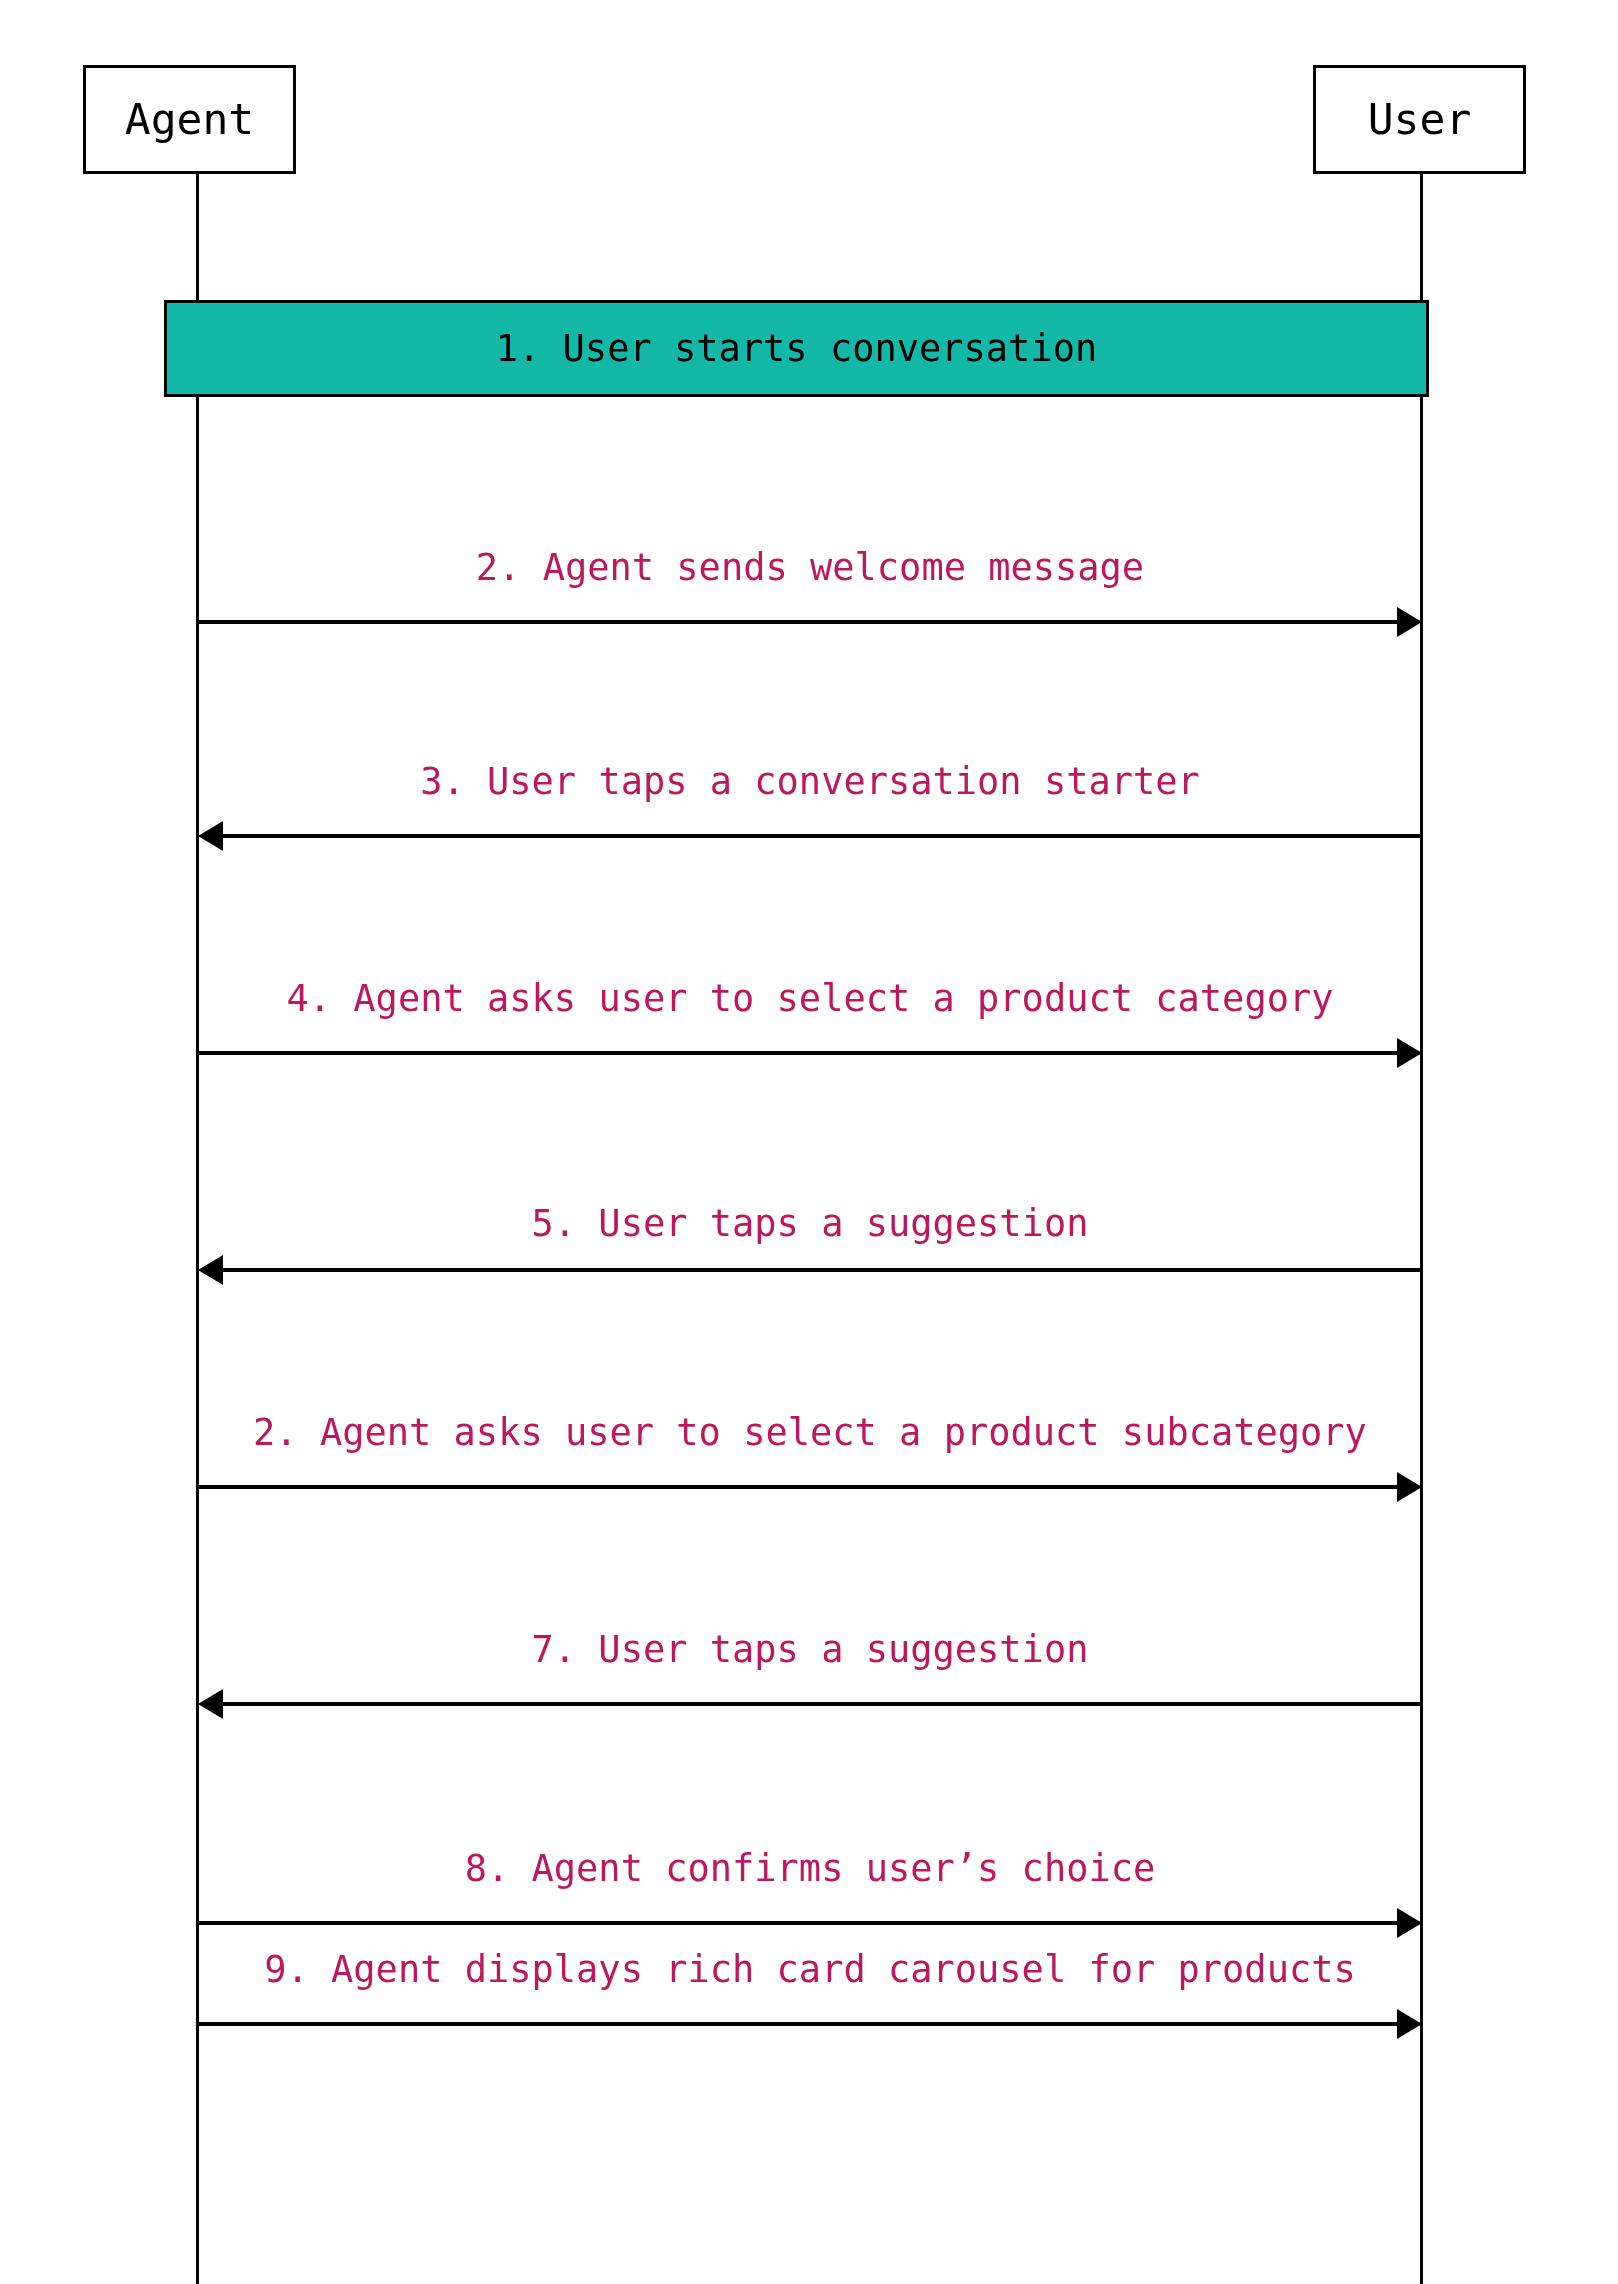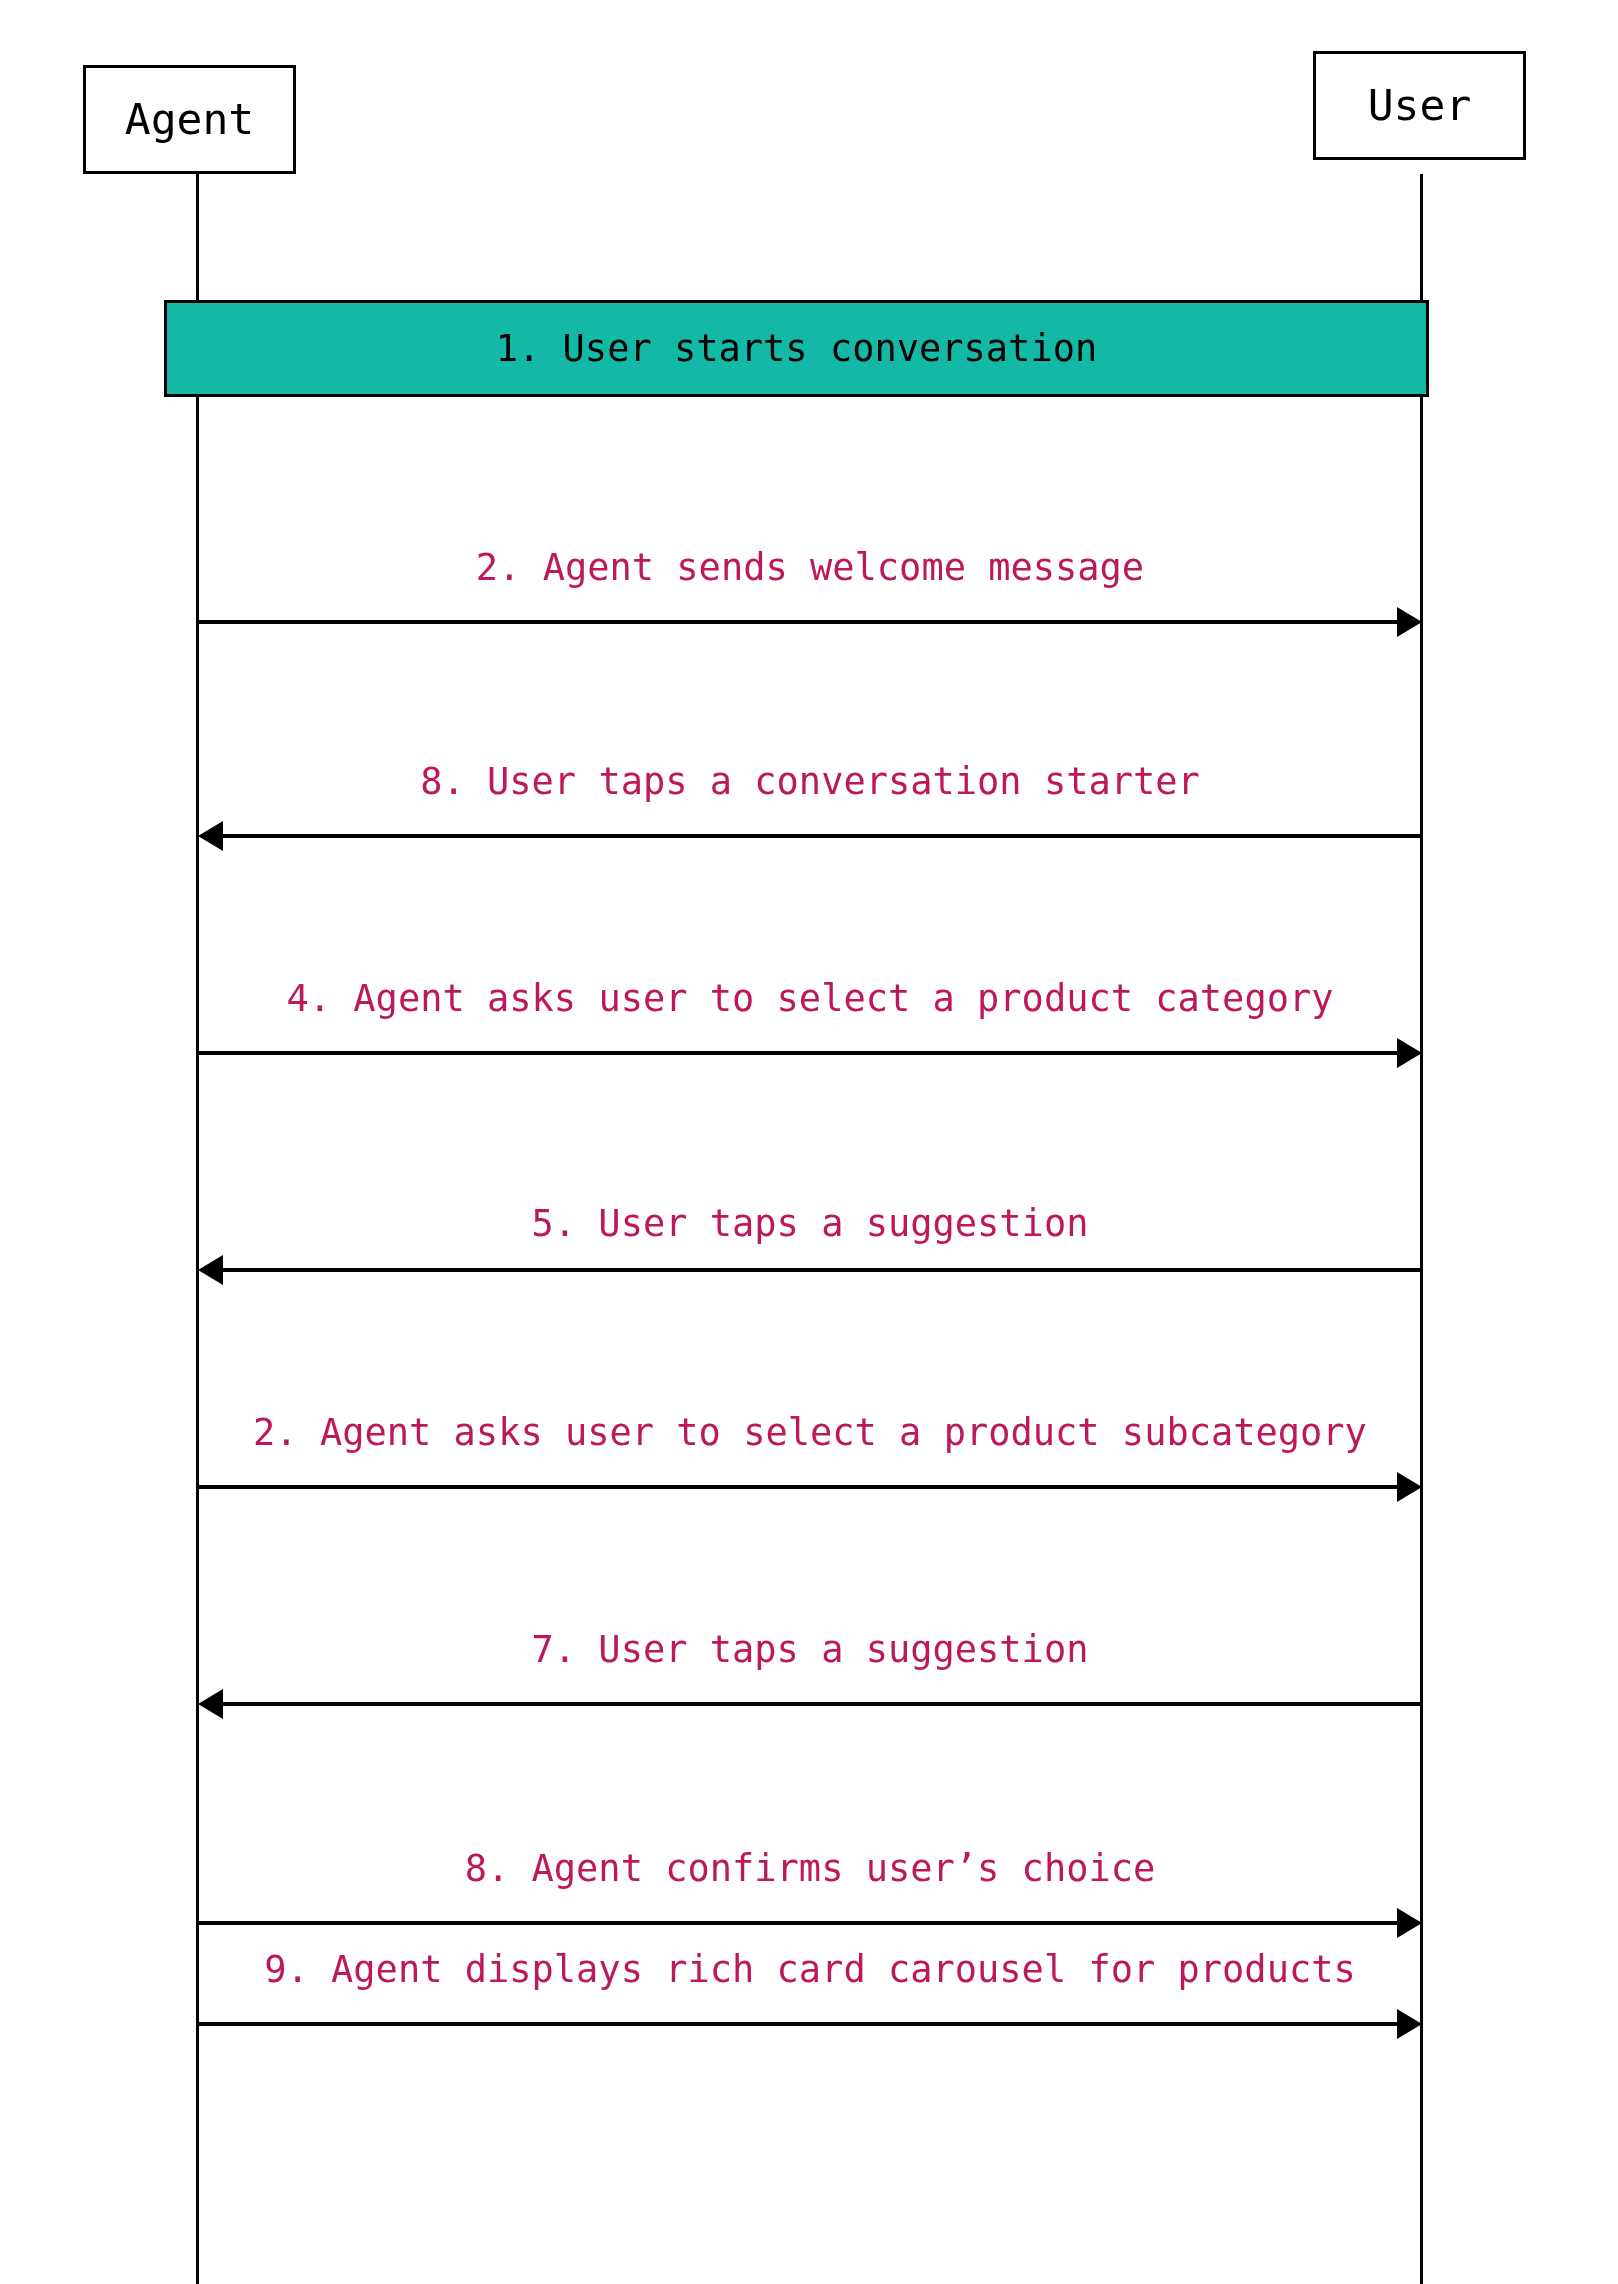--- a/index.html
+++ b/index.html
@@ -103,36 +103,36 @@
 <body>
 
 <div id="diagram-root">
 
   <div class="lifeline" style="left:196px; top:174px; height:3026px;"></div>
   <div class="lifeline" style="left:1420px; top:174px; height:3026px;"></div>
 
   <div class="participant-box" style="left:72px; top:65px; width:213px; height:109px;margin-left:11px;">
     <span class="participant-label">Agent</span>
   </div>
-  <div class="participant-box" style="left:1313px; top:51px; width:213px; height:109px;">
+  <div class="participant-box" style="left:1313px; top:65px; width:213px; height:109px;">
     <span class="participant-label">User</span>
   </div>
 
   <div class="note-box" style="left:164px; top:300px; width:1265px; height:97px;">
     <span class="note-text">1. User starts conversation</span>
   </div>
 
   <div class="message" style="left:198px; top:544px; width:1224px; height:82px;">
     <span class="message-label" style="top:0px;">2. Agent sends welcome message</span>
     <div class="message-line" style="left:0px; top:76px; width:1199px;"></div>
     <div class="arrowhead right" style="left:1199px; top:63px;"></div>
   </div>
 
   <div class="message" style="left:198px; top:758px; width:1224px; height:82px;">
-    <span class="message-label" style="top:0px;">8. User taps a conversation starter</span>
+    <span class="message-label" style="top:0px;">3. User taps a conversation starter</span>
     <div class="message-line" style="left:25px; top:76px; width:1199px;"></div>
     <div class="arrowhead left" style="left:0px; top:63px;"></div>
   </div>
 
   <div class="message" style="left:198px; top:975px; width:1224px; height:82px;">
     <span class="message-label" style="top:0px;">4. Agent asks user to select a product category</span>
     <div class="message-line" style="left:0px; top:76px; width:1199px;"></div>
     <div class="arrowhead right" style="left:1199px; top:63px;"></div>
   </div>
 

